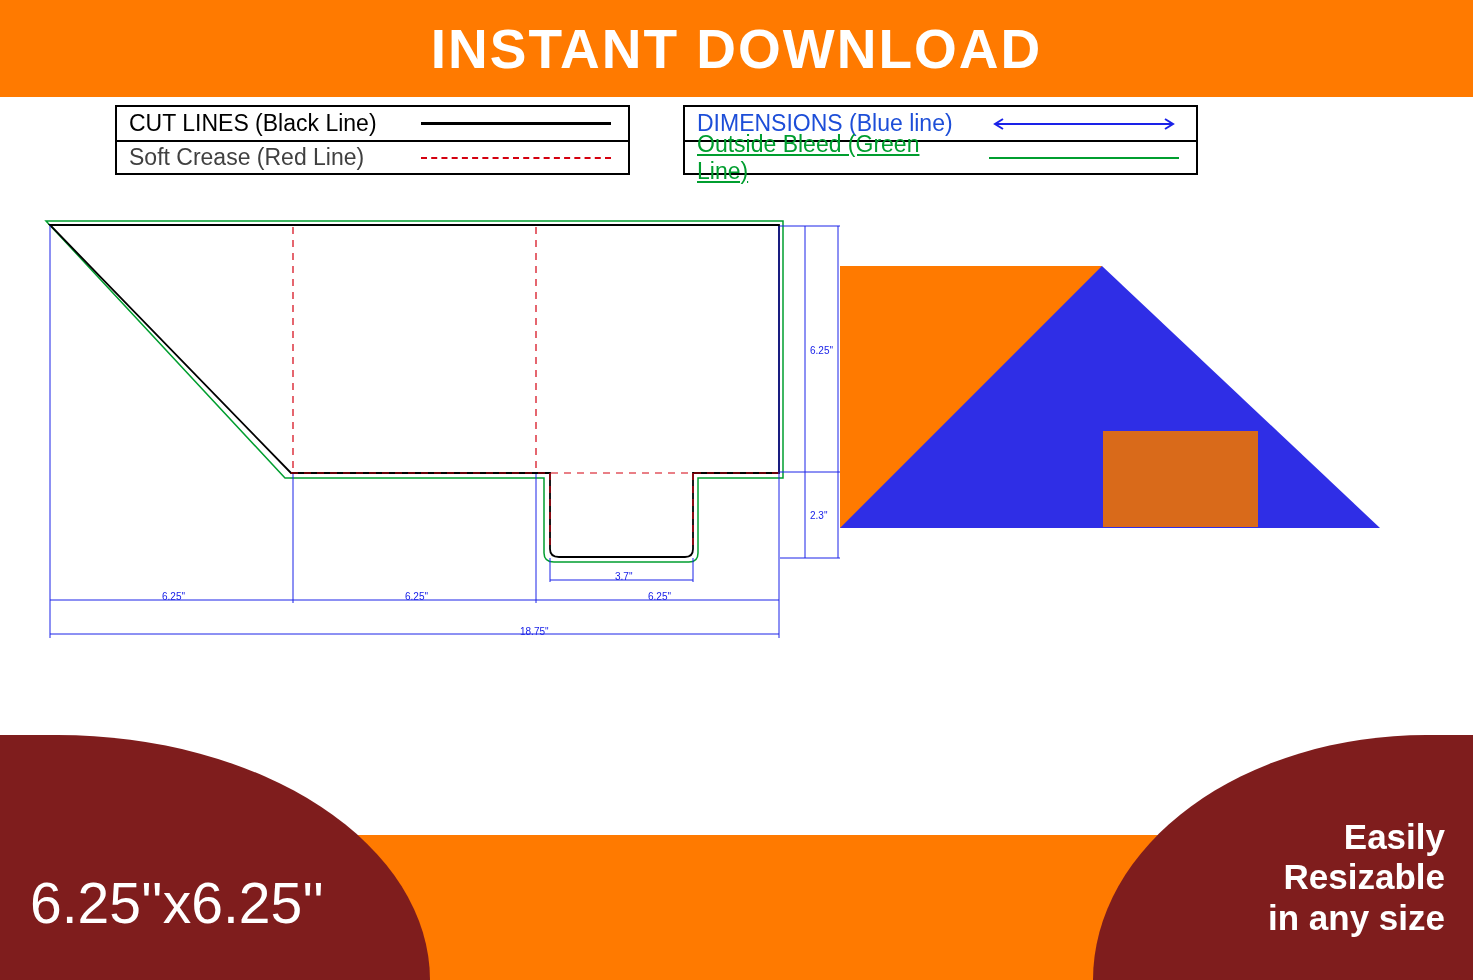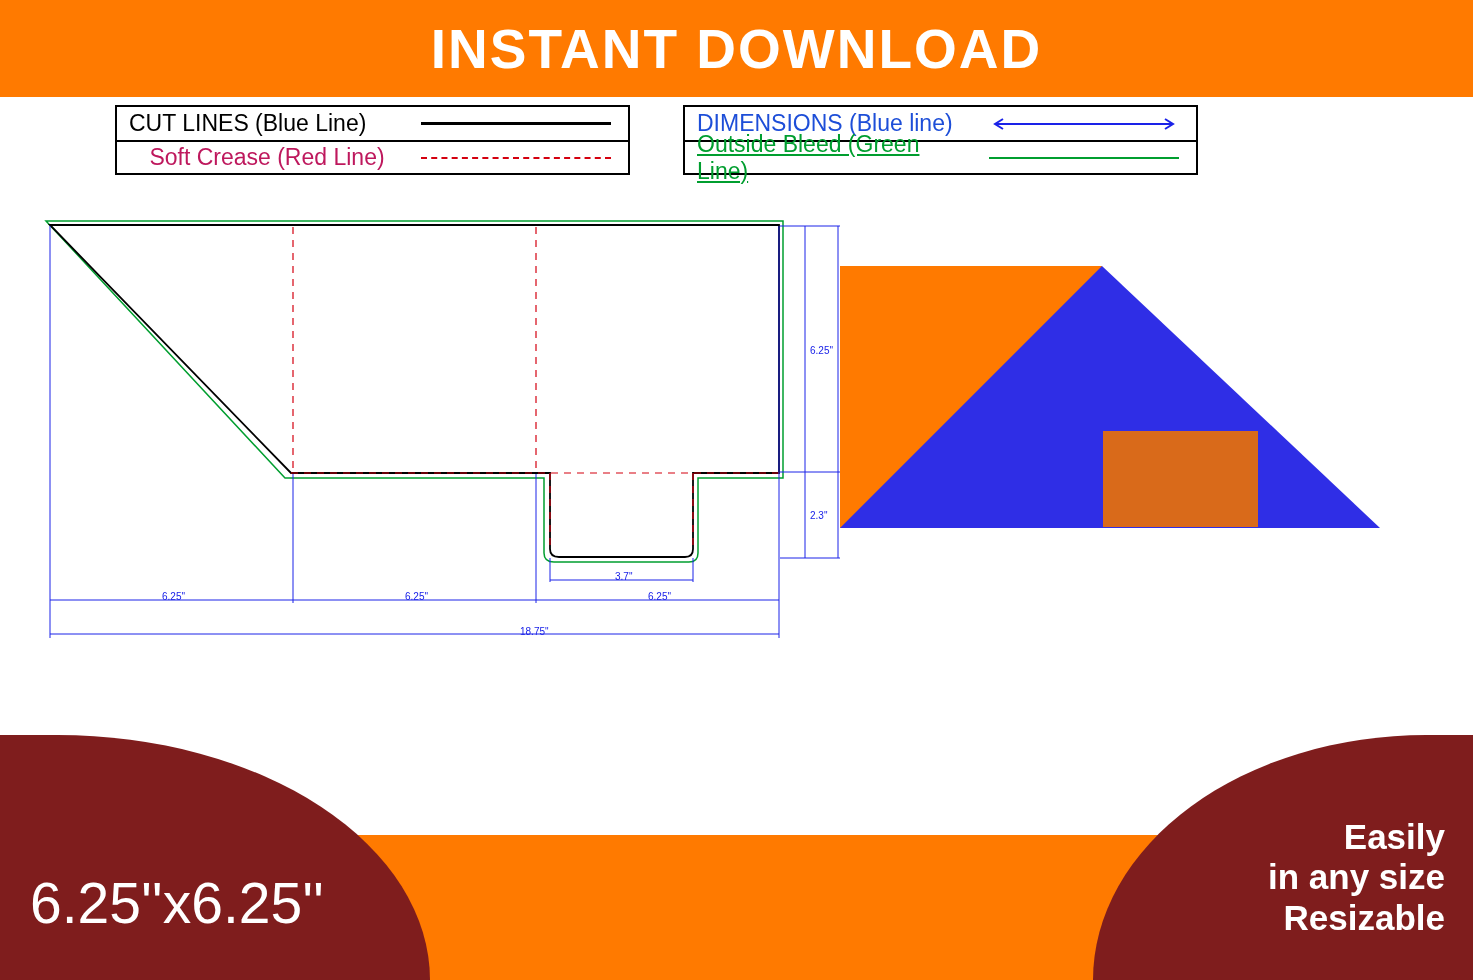--- a/index.html
+++ b/index.html
@@ -17,21 +17,21 @@
   
   .legend { position: absolute; top: 105px; border: 2px solid #000; width: 515px; }
   .legend .row { display: flex; align-items: center; border-top: 2px solid #000; height: 33px; }
   .legend .row:first-child { border-top: none; }
   .legend .label { flex: 0 0 300px; padding: 0 12px; font-size: 23px; font-weight: 400; }
   .legend .sample { flex: 1; display: flex; align-items: center; justify-content: center; padding-right: 14px; }
   #legend-left { left: 115px; }
   #legend-right { left: 683px; }
 
   .cut-label { color: #000; font-weight: 700; }
-  .crease-label { color: #be185d; text-align: center; }
+  .crease-label { color: #404040; }
   .dim-label { color: #1d4ed8; }
   .bleed-label { color: #009e2f; text-decoration: underline; }
 
   .line-solid-black { width: 190px; height: 3px; background: #000; }
   .line-dashed-red  { width: 190px; border-top: 2.5px dashed #d4000f; }
   .line-solid-green { width: 190px; height: 2px; background: #009e2f; }
 
   
   .drawing {
     position: absolute; left: 40px; top: 220px; width: 820px; height: 430px;
@@ -60,21 +60,21 @@
 <body>
 
 <div class="page">
 
   <div class="header">
     <span>INSTANT DOWNLOAD</span>
   </div>
 
   <div class="legend" id="legend-left">
     <div class="row">
-      <div class="label cut-label">CUT LINES (Blue Line)</div>
+      <div class="label cut-label">CUT LINES (Black Line)</div>
       <div class="sample">
           <div class="line-solid-black"></div>
         </div>
     </div>
     <div class="row">
       <div class="label crease-label">Soft Crease (Red Line)</div>
       <div class="sample">
           <div class="line-dashed-red"></div>
         </div>
     </div>
@@ -165,17 +165,17 @@
   </div>
 
   <div class="footer-bar"></div>
 
   <div class="blob blob-left">
     <span class="txt">6.25''x6.25''</span>
   </div>
 
   <div class="blob blob-right">
     <div class="txt">Easily</div>
+    <div class="txt">Resizable</div>
     <div class="txt">in any size</div>
-    <div class="txt">Resizable</div>
   </div>
 
 </div>
 
 </body></html>

